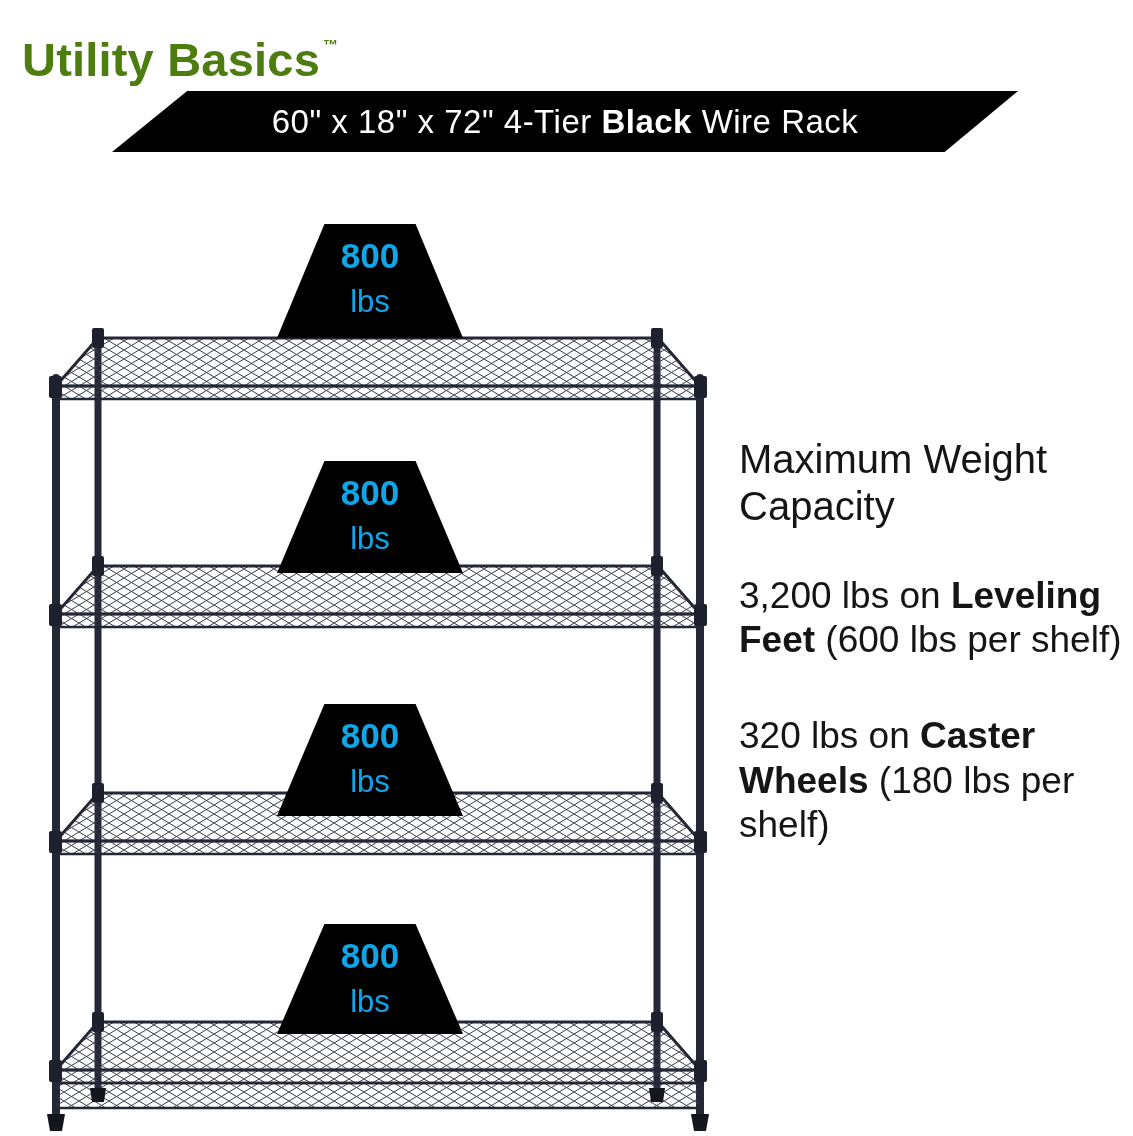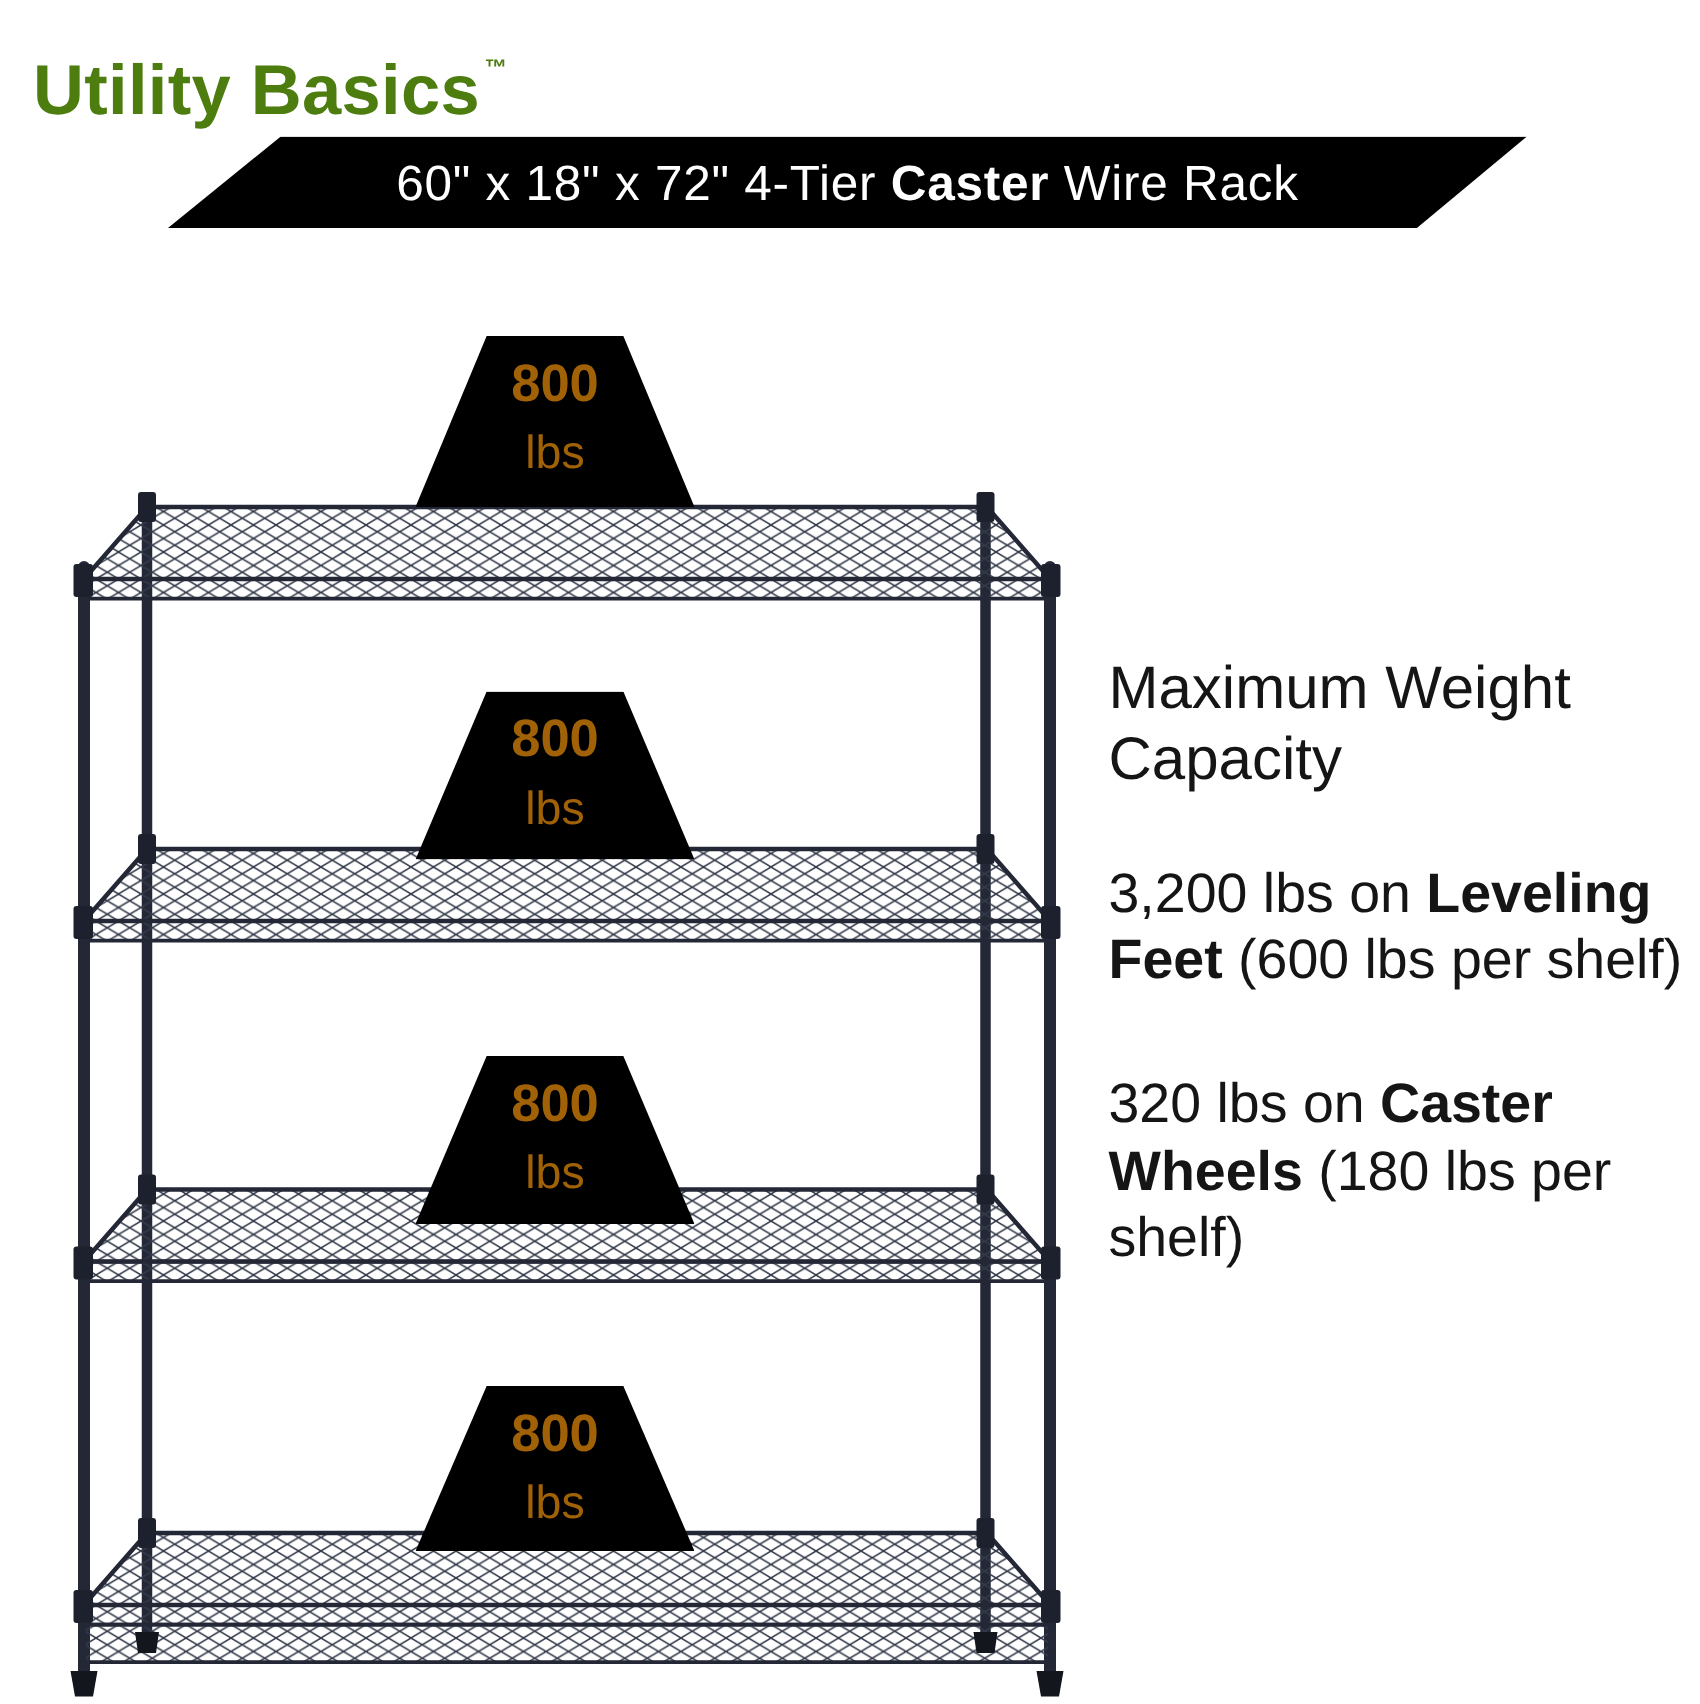--- a/index.html
+++ b/index.html
@@ -22,21 +22,21 @@
     background:#000000;
     clip-path:polygon(8.3% 0,100% 0,91.9% 100%,0 100%);
     display:flex;align-items:center;justify-content:center;
   }
   .banner-text{color:#ffffff;font-size:33px;font-weight:400;letter-spacing:.5px;white-space:nowrap;}
   .banner-text strong{font-weight:700;}
   
   .rack{position:absolute;left:34px;top:318px;}
   
   .badge{
-    position:absolute;width:186px;background:#000000;color:#a16207;
+    position:absolute;width:186px;background:#000000;color:#0ea5e9;
     clip-path:polygon(25.5% 0,74.5% 0,100% 100%,0 100%);
     display:flex;flex-direction:column;align-items:center;
     padding-top:14px;box-sizing:border-box;text-align:center;
   }
   .badge .value{font-size:35px;font-weight:700;line-height:1;}
   .badge .unit{font-size:31px;font-weight:400;line-height:1;margin-top:13px;}
   #badge1{left:277px;top:224px;height:114px;}
   #badge2{left:277px;top:461px;height:112px;}
   #badge3{left:277px;top:704px;height:112px;}
   #badge4{left:277px;top:924px;height:110px;}
@@ -45,21 +45,21 @@
   .info h2{font-size:40px;font-weight:400;line-height:1.17;margin:0 0 44px 0;}
   .info p{font-size:37px;font-weight:400;line-height:1.2;margin:0 0 52px 0;}
   .info strong{font-weight:700;}
 </style>
 </head>
 <body>
 
 <div class="brand"><span>Utility Basics</span><span class="tm">™</span></div>
 
 <div class="banner">
-  <div class="banner-text"><span>60" x 18" x 72" 4-Tier </span><strong>Caster</strong><span> Wire Rack</span></div>
+  <div class="banner-text"><span>60" x 18" x 72" 4-Tier </span><strong>Black</strong><span> Wire Rack</span></div>
 </div>
 
 <svg class="rack" width="690" height="815" viewBox="0 0 690 815">
   <defs>
     <pattern id="mesh" width="15" height="9" patternUnits="userSpaceOnUse">
       <path d="M0,9 L15,0 M0,0 L15,9" stroke="#333a4a" stroke-width="1" fill="none"></path>
     </pattern>
     <g id="shelf">
       <path d="M22,0 L666,0 L624,-48 L64,-48 Z" fill="url(#mesh)" stroke="#242836" stroke-width="3"></path>
       <path d="M22,0 L666,0 L666,13 L22,13 Z" fill="url(#mesh)" stroke="#242836" stroke-width="2.5"></path>

